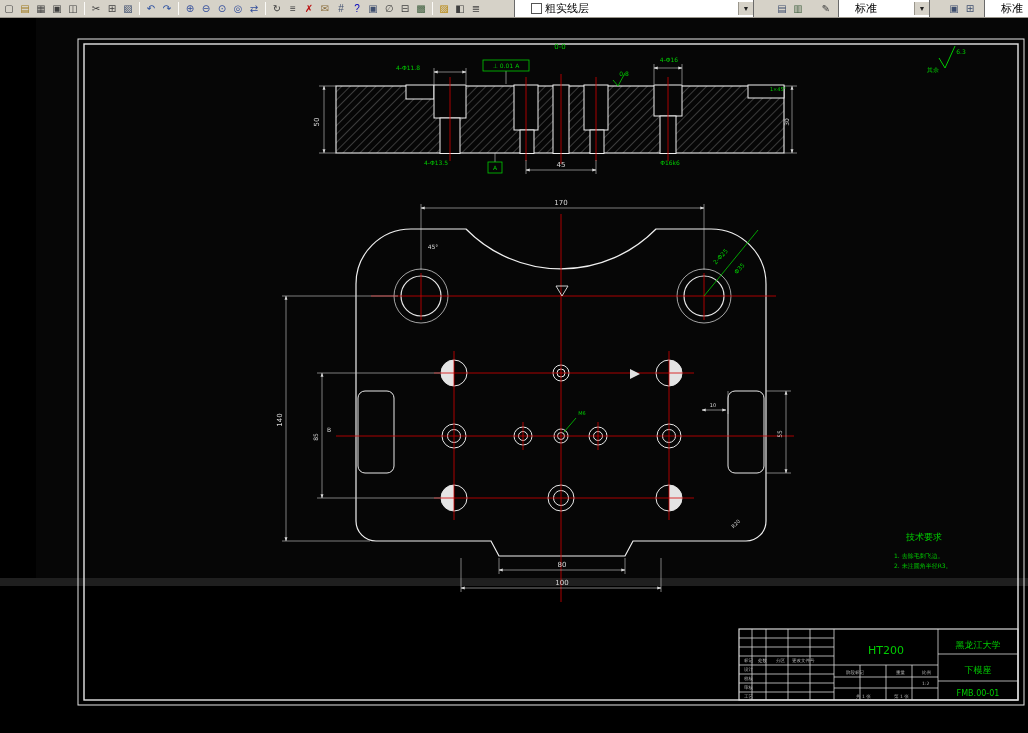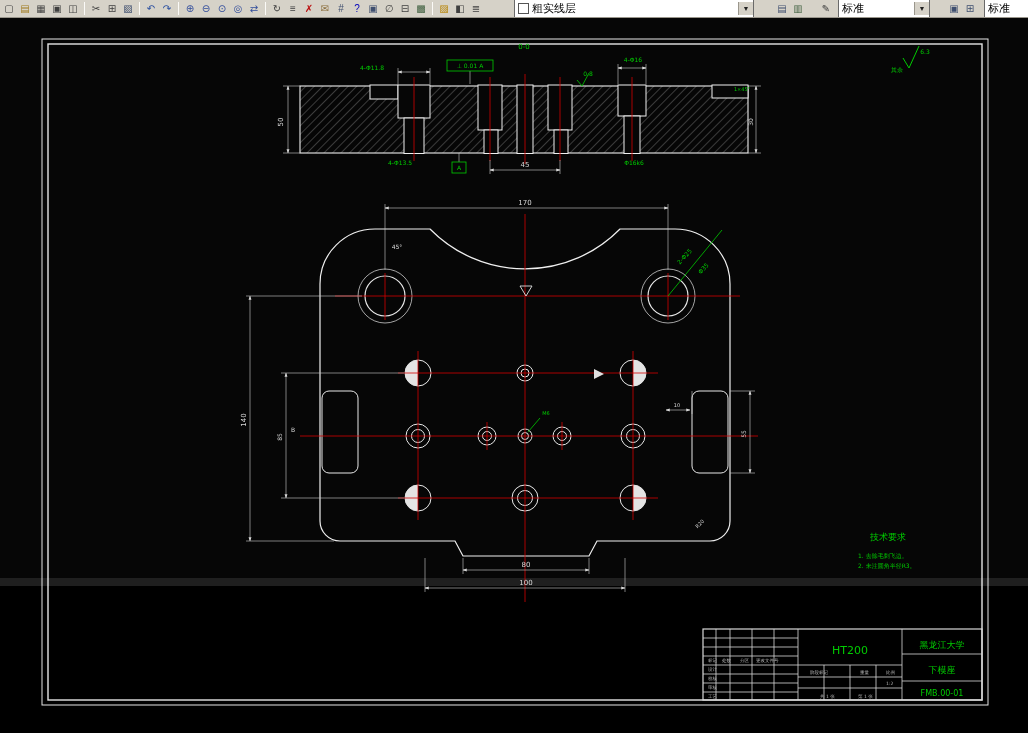--- a/index.html
+++ b/index.html
@@ -8,27 +8,27 @@
   
   #toolbar{height:17px;background:#d6d2c8;border-bottom:1px solid #9a968c;display:flex;
     align-items:center;padding:0 1px;white-space:nowrap;overflow:hidden;flex:0 0 auto;}
   .tb-group{display:inline-flex;align-items:center;}
   .tb-icon{width:16px;height:15px;font-size:10px;line-height:15px;text-align:center;
     display:inline-block;cursor:default;}
   .tb-sep{display:inline-block;width:1px;height:13px;background:#8f8b80;margin:0 3px;
     border-right:1px solid #fbfaf7;}
   .combo{display:inline-flex;align-items:center;height:19px;background:#fff;
     border:1px solid #6a6a6a;margin:0 4px;font-size:11px;color:#000;box-sizing:border-box;
-    padding-left:3px;flex:0 0 auto;}
+    padding-left:16px;flex:0 0 auto;}
   .combo .swatch{width:9px;height:9px;border:1px solid #555;background:#fff;margin-right:3px;flex:0 0 auto;}
   .combo .combo-text{flex:1;overflow:hidden;line-height:13px;}
   .combo .combo-arrow{width:14px;height:13px;background:#d6d2c8;border-left:1px solid #9a968c;
     font-size:7px;display:flex;align-items:center;justify-content:center;color:#222;flex:0 0 auto;}
   
-  .canvas{position:relative;height:560px;background:#060606;flex:0 0 auto;}
+  .canvas{position:relative;height:560px;background:#060606;flex:0 0 auto;margin-left:36px;}
   .statusbar{height:8px;background:#1f1f1f;flex:0 0 auto;}
   svg text{font-family:"DejaVu Sans","Liberation Sans",sans-serif;}
   .t-green{fill:#00cc00}.t6{font-size:6px}.t7{font-size:7px}.t8{font-size:8px}
   .t9{font-size:9px}.t11{font-size:11px}
   .tc{text-anchor:middle}
 </style>
 </head>
 <body>
 
 <div class="app">

